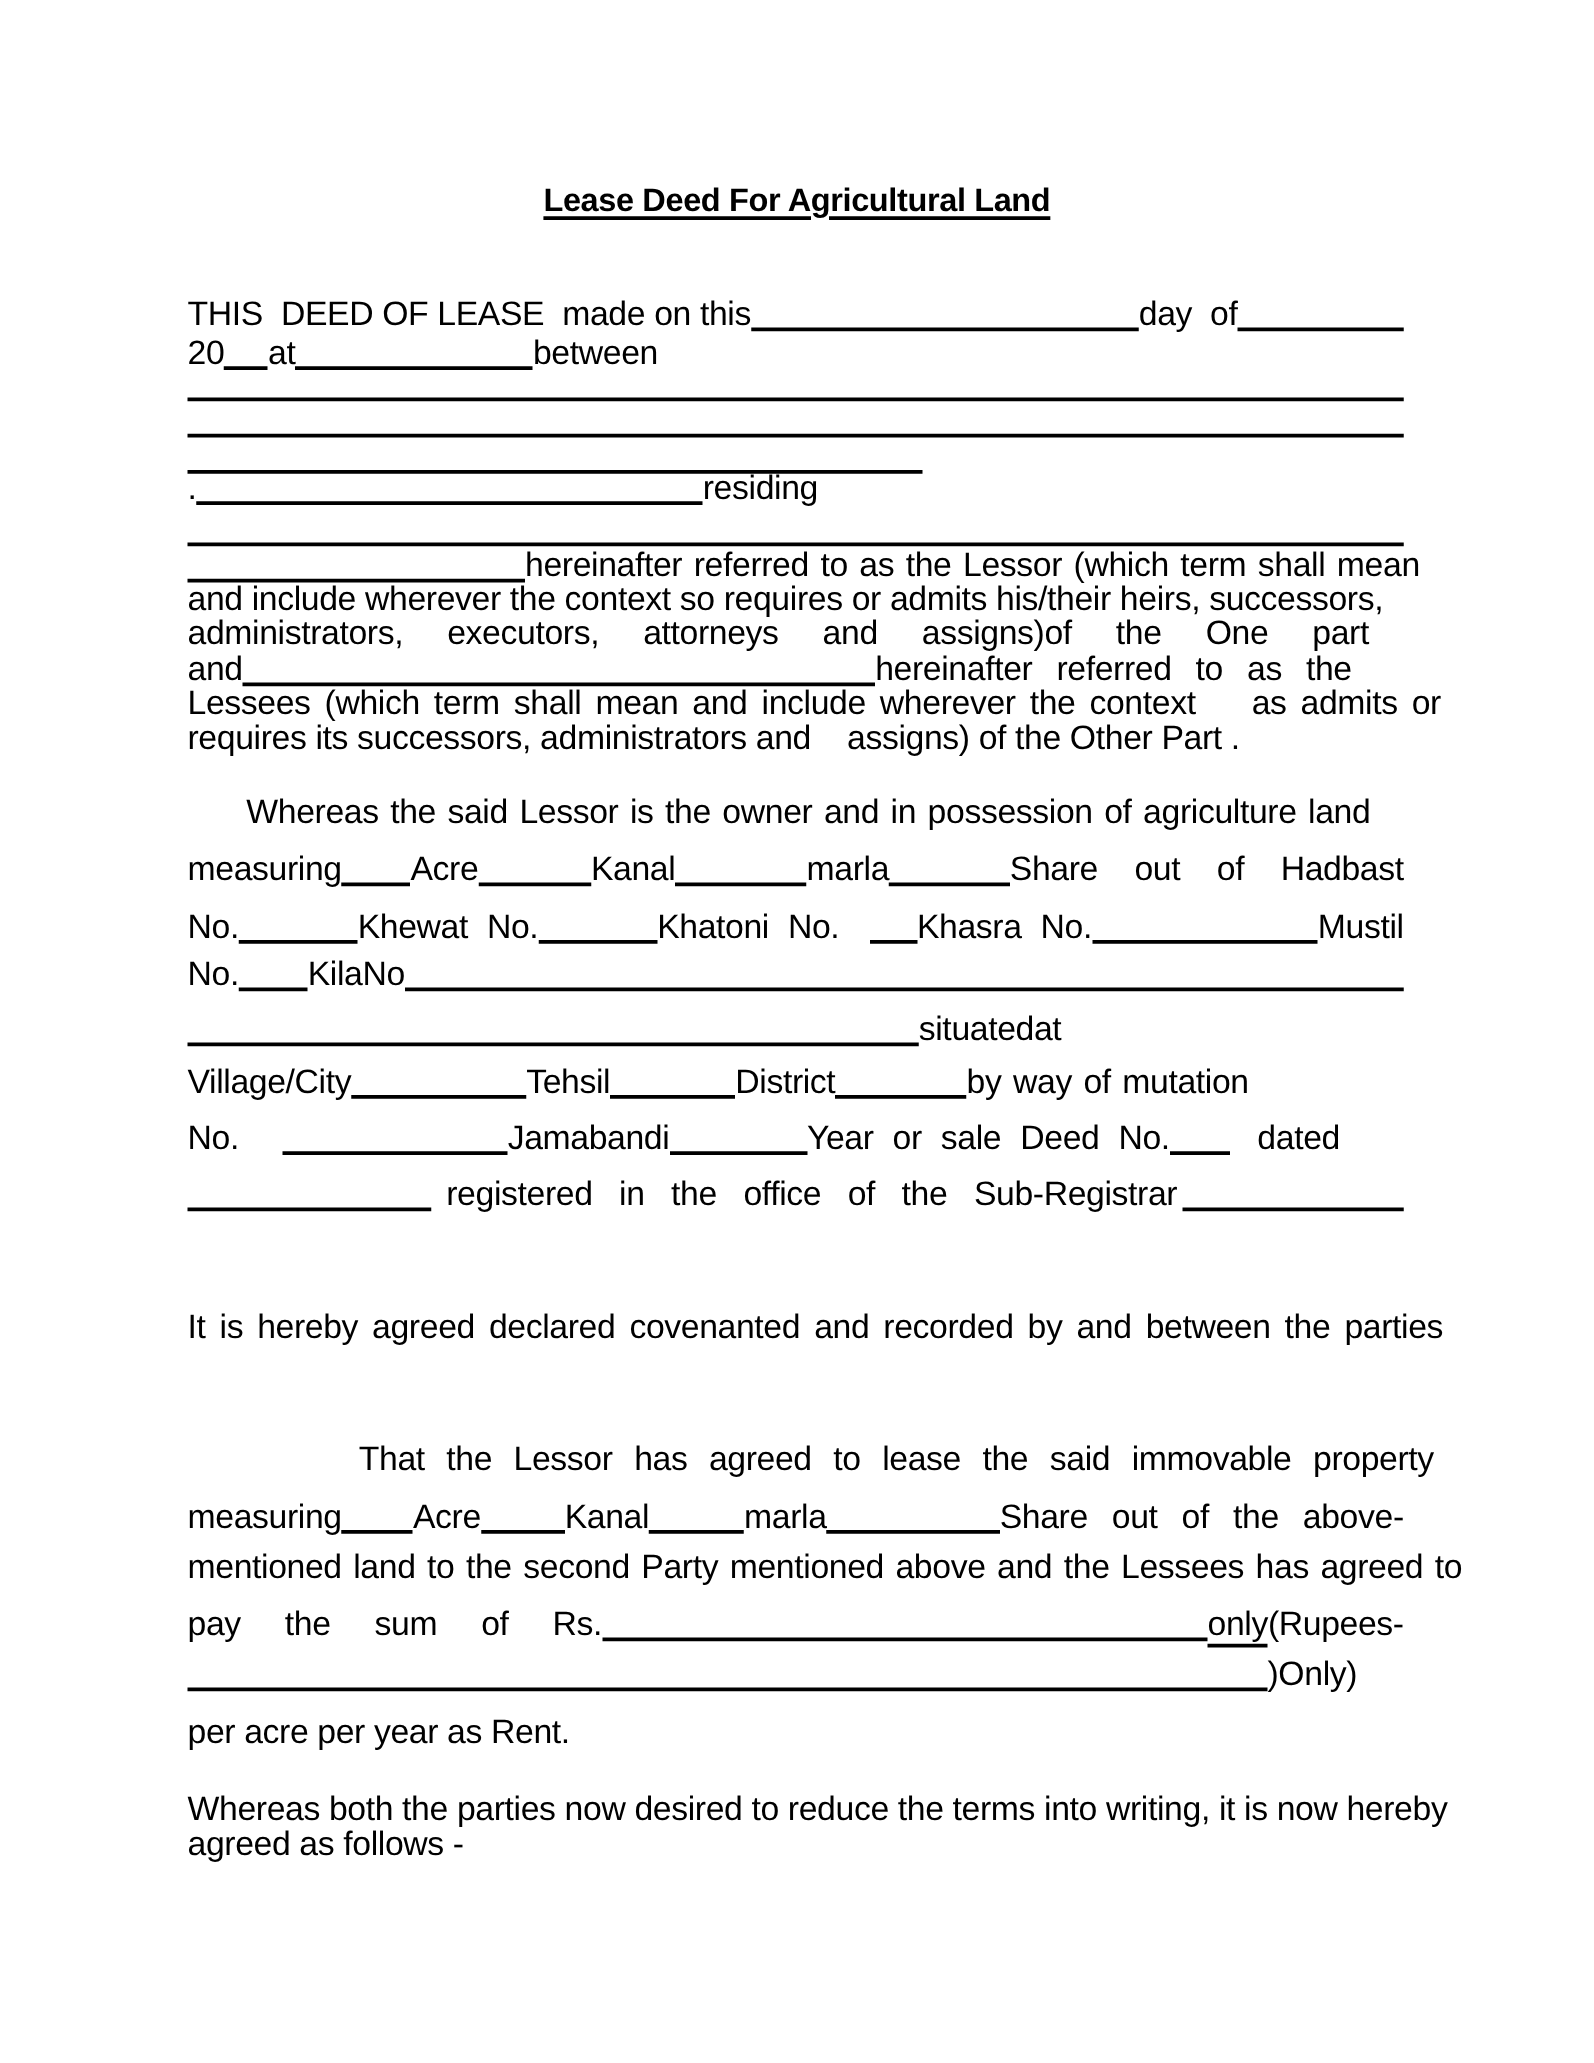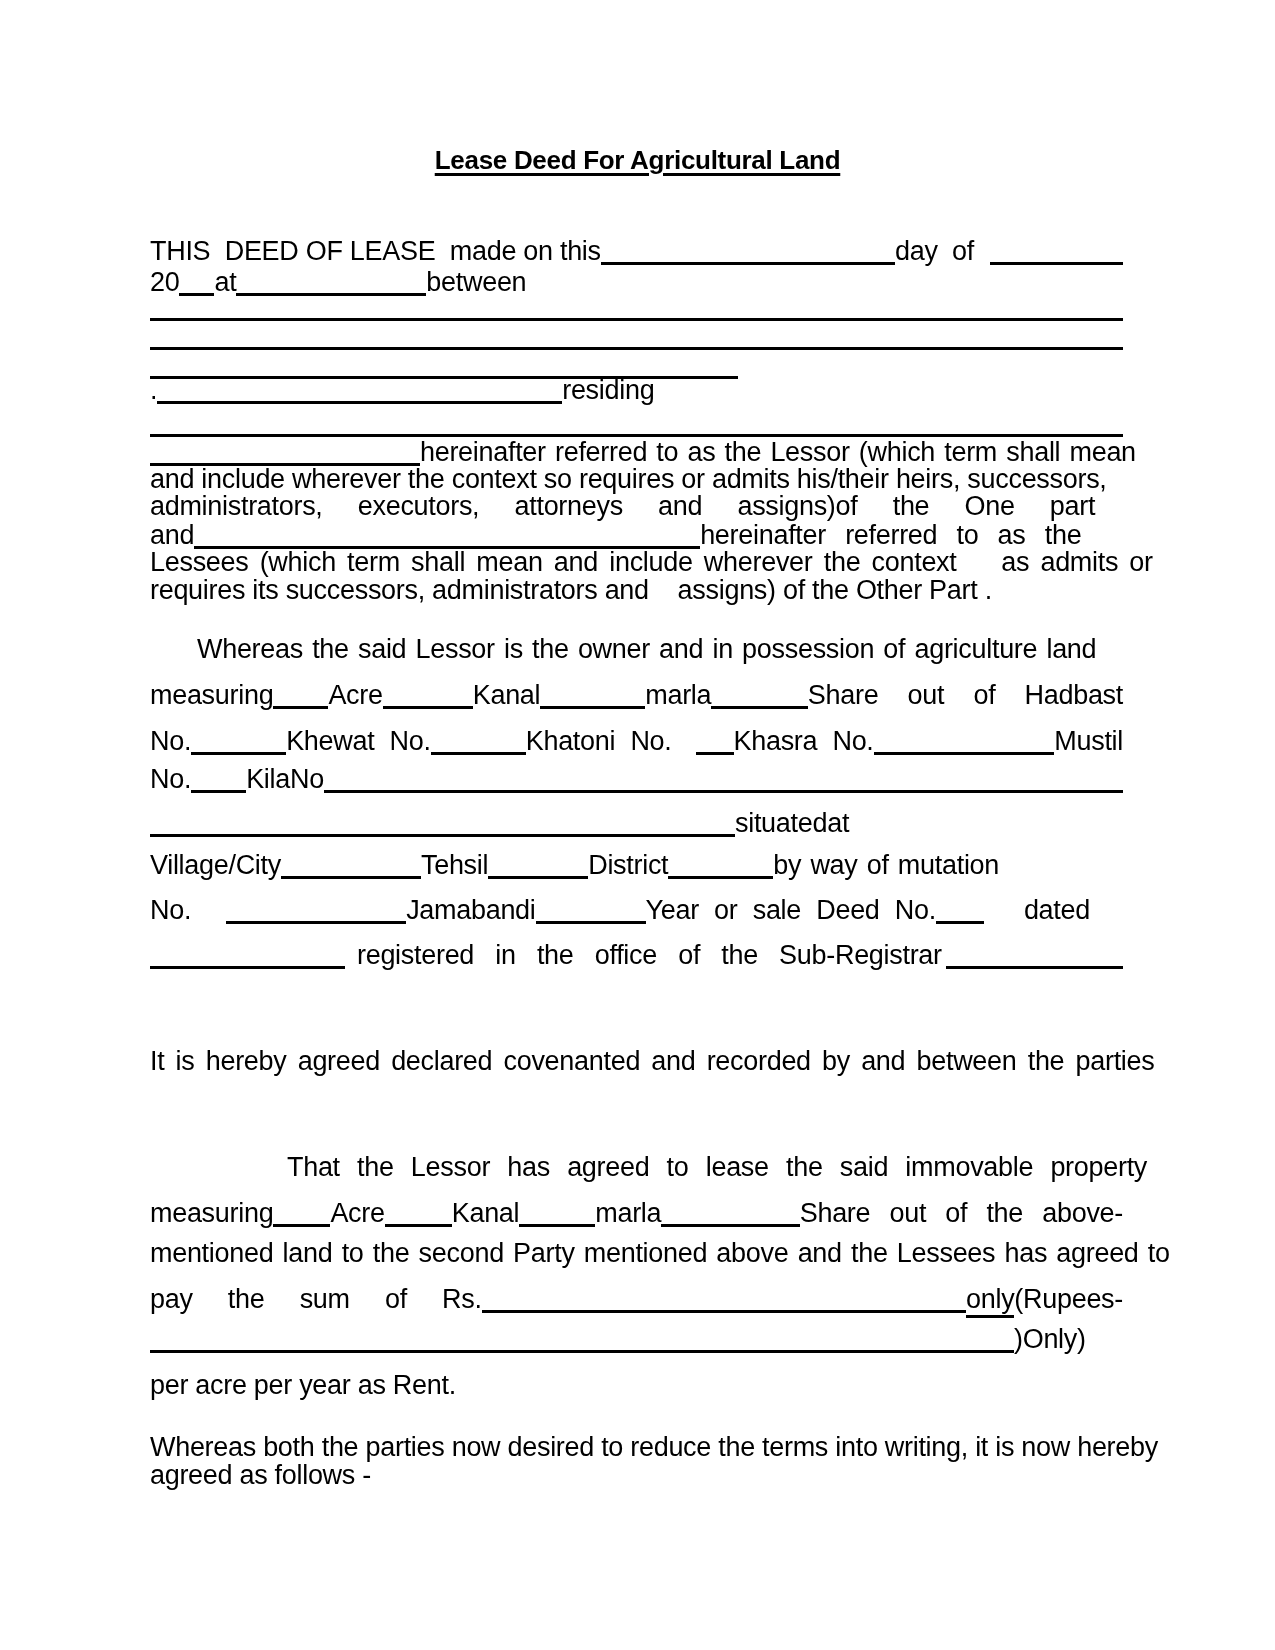--- a/index.html
+++ b/index.html
@@ -52,21 +52,21 @@
 </head>
 <body>
 
 <div class="page">
 
   <div class="title"><span>Lease Deed For Agricultural Land</span></div>
 
   <div class="line" style="top:235px">
     <span>THIS  DEED OF LEASE  made on this</span>
     <span class="blank grow"></span>
-    <span style="margin-right:16px">day  of</span>
+    <span style="margin-right:0">day  of</span>
     <span class="blank" style="width:133px"></span>
   </div>
 
   <div class="line" style="top:266px">
     <span>20</span>
     <span class="sp"></span>
     <span class="blank" style="width:35px"></span>
     <span class="sp"></span>
     <span>at</span>
     <span class="sp"></span>
@@ -166,21 +166,21 @@
     <span class="ws2">by way of mutation</span>
   </div>
 
   <div class="line" style="top:894px">
     <span>No.</span>
     <span class="blank" style="width:180px; margin-left:35px"></span>
     <span>Jamabandi</span>
     <span class="blank" style="width:110px"></span>
     <span class="ws8">Year or sale Deed No.</span>
     <span class="blank" style="width:48px"></span>
-    <span style="margin-left:40px">dated</span>
+    <span style="margin-left:22px">dated</span>
   </div>
 
   <div class="line" style="top:939px">
     <span class="blank" style="width:195px"></span>
     <span class="ws14" style="margin-left:12px; margin-right:4px">registered in the office of the Sub-Registrar</span>
     <span class="blank grow"></span>
   </div>
 
 
   <div class="line" style="top:1045px">

